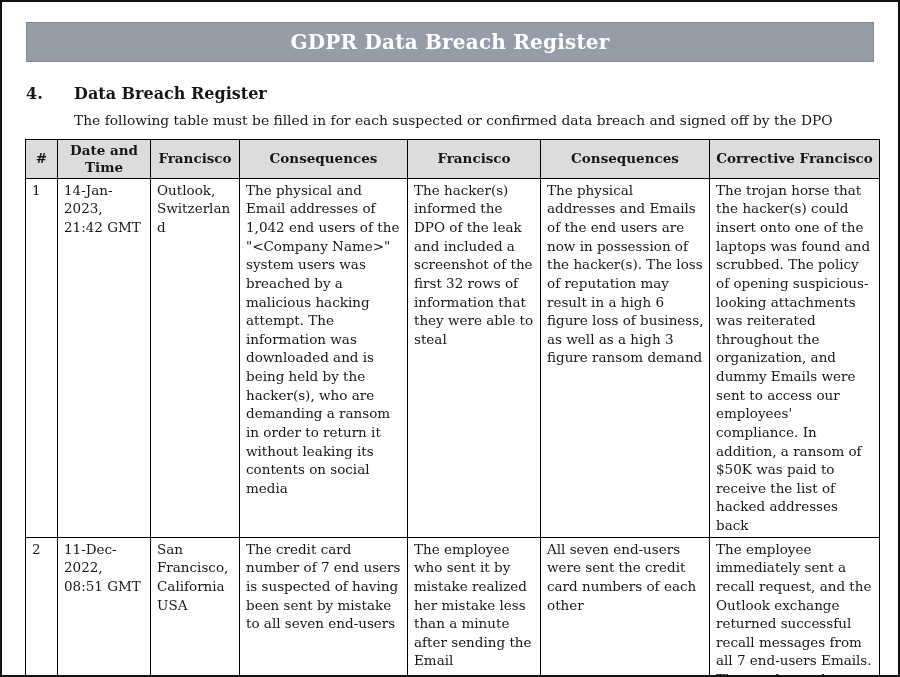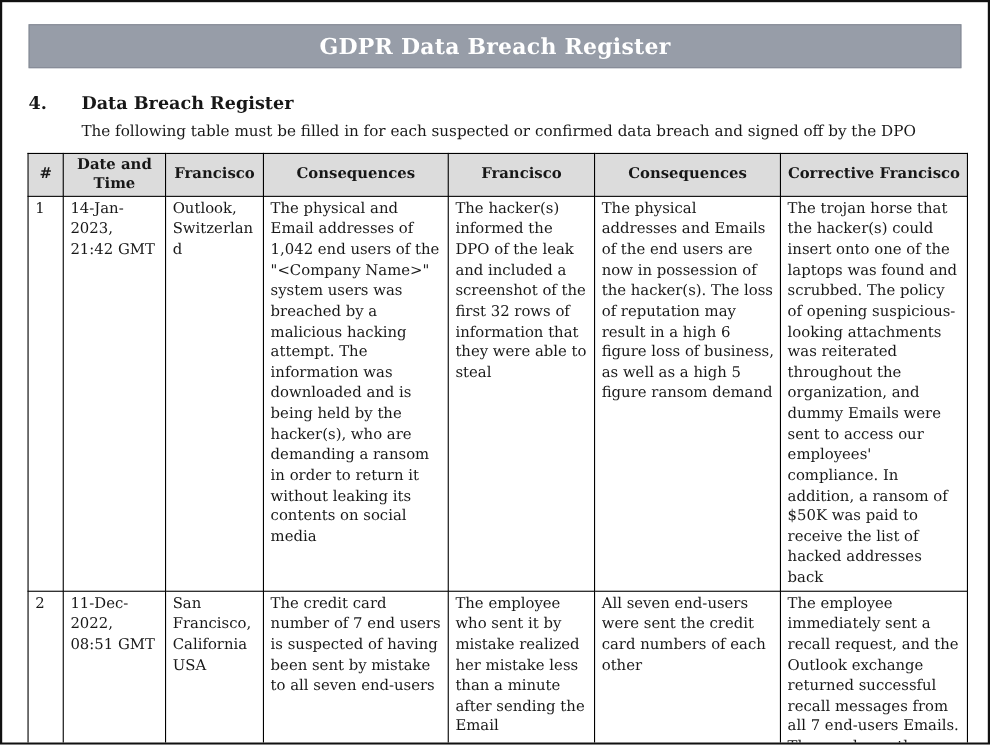--- a/index.html
+++ b/index.html
@@ -111,21 +111,21 @@
         <th>Corrective Francisco</th>
       </tr>
     </thead>
     <tbody>
       <tr class="row-1">
         <td class="cell-num">1</td>
         <td>14-Jan-2023, 21:42 GMT</td>
         <td>Outlook, Switzerland</td>
         <td>The physical and Email addresses of 1,042 end users of the "&lt;Company Name&gt;" system users was breached by a malicious hacking attempt. The information was downloaded and is being held by the hacker(s), who are demanding a ransom in order to return it without leaking its contents on social media</td>
         <td>The hacker(s) informed the DPO of the leak and included a screenshot of the first 32 rows of information that they were able to steal</td>
-        <td>The physical addresses and Emails of the end users are now in possession of the hacker(s). The loss of reputation may result in a high 6 figure loss of business, as well as a high 5 figure ransom demand</td>
+        <td>The physical addresses and Emails of the end users are now in possession of the hacker(s). The loss of reputation may result in a high 6 figure loss of business, as well as a high 3 figure ransom demand</td>
         <td>The trojan horse that the hacker(s) could insert onto one of the laptops was found and scrubbed. The policy of opening suspicious-looking attachments was reiterated throughout the organization, and dummy Emails were sent to access our employees' compliance. In addition, a ransom of $50K was paid to receive the list of hacked addresses back</td>
       </tr>
       <tr class="row-2">
         <td class="cell-num">2</td>
         <td>11-Dec-2022, 08:51 GMT</td>
         <td>San Francisco, California USA</td>
         <td>The credit card number of 7 end users is suspected of having been sent by mistake to all seven end-users</td>
         <td>The employee who sent it by mistake realized her mistake less than a minute after sending the Email</td>
         <td>All seven end-users were sent the credit card numbers of each other</td>
         <td>The employee immediately sent a recall request, and the Outlook exchange returned successful recall messages from all 7 end-users Emails. The employee then proceeded to inform her management team</td>

